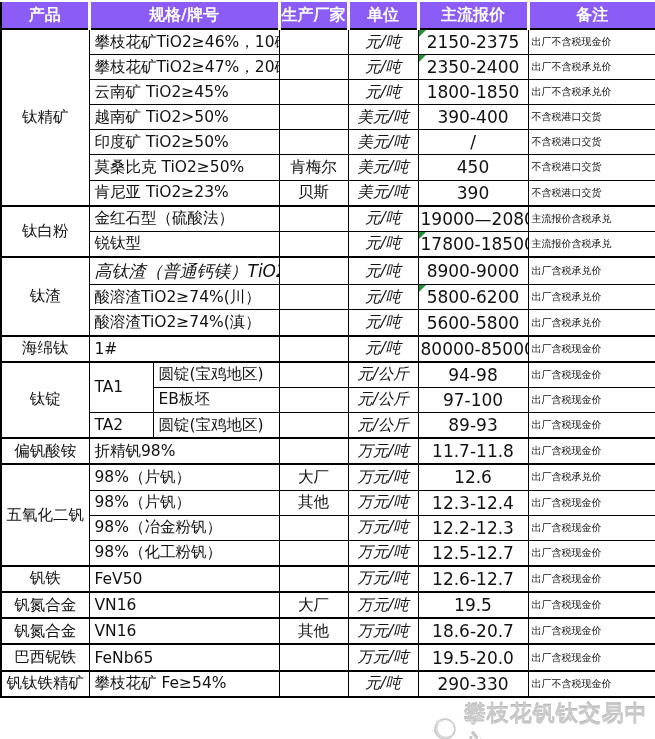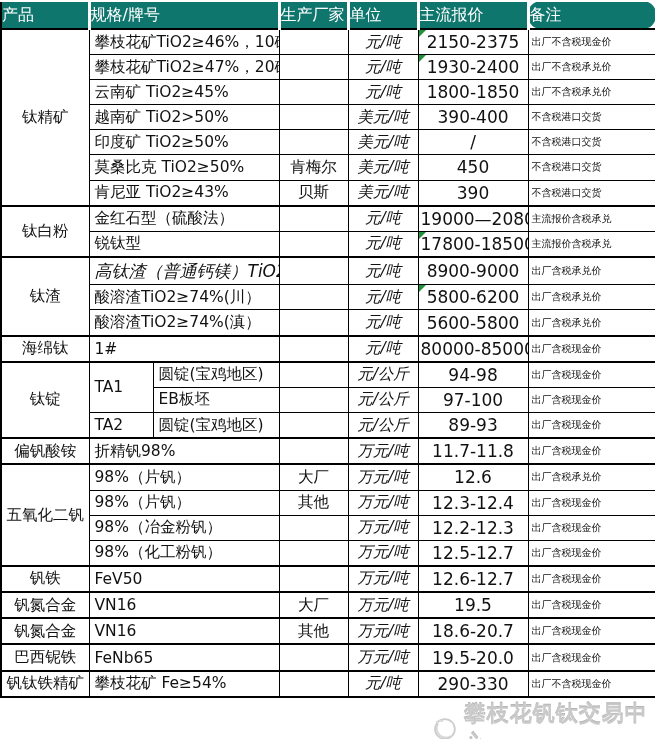--- a/index.html
+++ b/index.html
@@ -1,25 +1,25 @@
 <!DOCTYPE html>
 <html><head>
 <meta charset="utf-8">
 <style>
   html,body{margin:0;padding:0;background:#fff;}
   .page{position:relative;width:655px;height:739px;background:#ffffff;overflow:hidden;
         font-family:"DejaVu Sans","Liberation Sans",sans-serif;color:#111;}
   table.price{border-collapse:collapse;table-layout:fixed;width:655px;height:698px;
               border:2px solid #000;}
   thead tr{height:28px;}
-  th{background:#0f766e;color:#fff;font-weight:normal;font-size:16px;
+  th{background:#8b5cf6;color:#fff;font-weight:bold;font-size:16px;
      border-left:3px solid #fff;border-right:3px solid #fff;border-top:2px solid #fff;border-bottom:0;
-     padding:0;text-align:left;vertical-align:middle;}
+     padding:0;text-align:center;vertical-align:middle;}
   th:first-child{border-left:2px solid #000;}
-  th:last-child{border-right:2px solid #be185d;border-radius:13px;}
+  th:last-child{border-right:2px solid #be185d;}
   td{border:1px solid #000;padding:0 2px;font-size:15.5px;vertical-align:middle;
      overflow:hidden;white-space:nowrap;}
   tr.group td{border-top:2px solid #000;}
   .c-product{text-align:center;font-size:15.5px;}
   .c-spec{text-align:left;padding-left:5px;}
   .c-spec.compact{font-size:17px;font-style:italic;}
   .c-maker{text-align:center;margin-left:34px;}
   .c-unit{text-align:center;font-style:italic;}
   .c-price{text-align:center;position:relative;font-size:17px;margin-left:23px;}
   .c-note{text-align:left;padding-left:3px;font-size:10px;}
@@ -60,21 +60,21 @@
           <td class="c-spec" colspan="2">攀枝花矿TiO2≥46%，10矿</td>
           <td class="c-maker"></td>
           <td class="c-unit">元/吨</td>
           <td class="c-price"><i class="flag"></i><span>2150-2375</span></td>
           <td class="c-note">出厂不含税现金价</td>
         </tr>
         <tr>
           <td class="c-spec" colspan="2">攀枝花矿TiO2≥47%，20矿</td>
           <td class="c-maker"></td>
           <td class="c-unit">元/吨</td>
-          <td class="c-price"><i class="flag"></i><span>1930-2400</span></td>
+          <td class="c-price"><i class="flag"></i><span>2350-2400</span></td>
           <td class="c-note">出厂不含税承兑价</td>
         </tr>
         <tr>
           <td class="c-spec" colspan="2">云南矿 TiO2≥45%</td>
           <td class="c-maker"></td>
           <td class="c-unit">元/吨</td>
           <td class="c-price"><span>1800-1850</span></td>
           <td class="c-note">出厂不含税承兑价</td>
         </tr>
         <tr>
@@ -92,21 +92,21 @@
           <td class="c-note">不含税港口交货</td>
         </tr>
         <tr>
           <td class="c-spec" colspan="2">莫桑比克 TiO2≥50%</td>
           <td class="c-maker">肯梅尔</td>
           <td class="c-unit">美元/吨</td>
           <td class="c-price"><span>450</span></td>
           <td class="c-note">不含税港口交货</td>
         </tr>
         <tr>
-          <td class="c-spec" colspan="2">肯尼亚 TiO2≥43%</td>
+          <td class="c-spec" colspan="2">肯尼亚 TiO2≥23%</td>
           <td class="c-maker">贝斯</td>
           <td class="c-unit">美元/吨</td>
           <td class="c-price"><span>390</span></td>
           <td class="c-note">不含税港口交货</td>
         </tr>
         <tr class="group">
           <td class="c-product" rowspan="2">钛白粉</td>
           <td class="c-spec" colspan="2">金红石型（硫酸法）</td>
           <td class="c-maker"></td>
           <td class="c-unit">元/吨</td>

